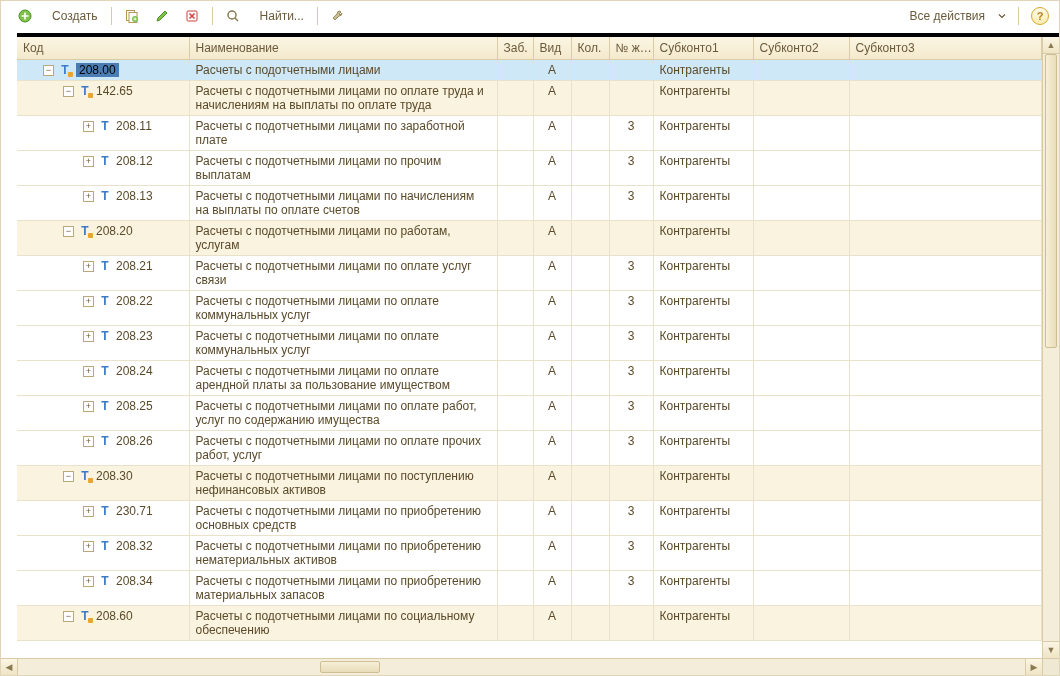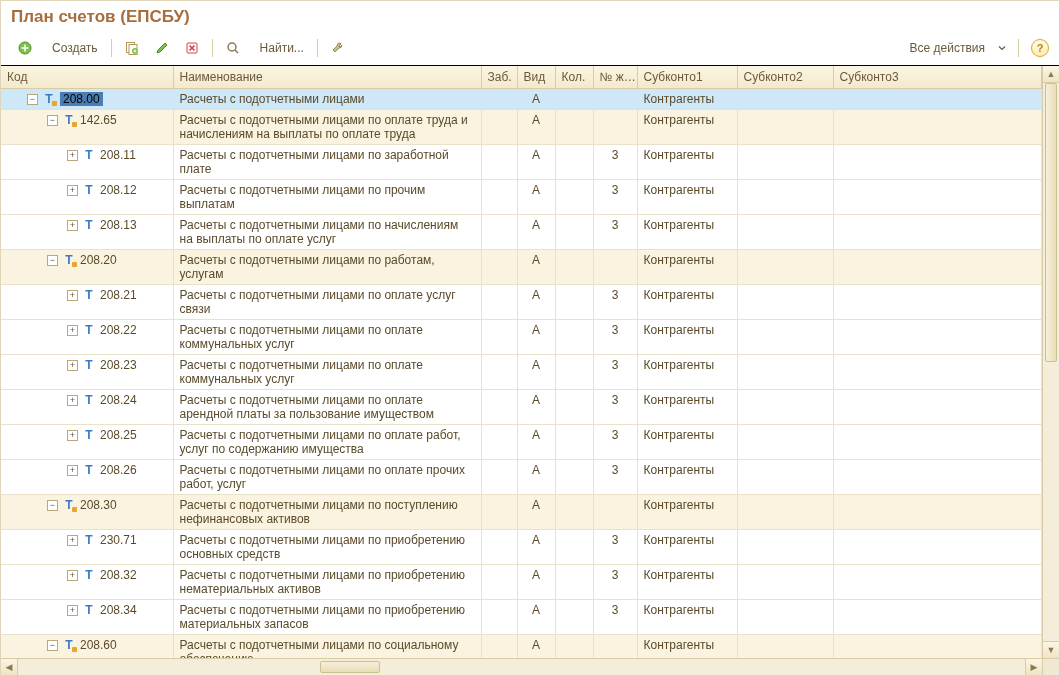--- a/index.html
+++ b/index.html
@@ -66,21 +66,22 @@
     justify-content: center;
     margin-left: 6px;
     cursor: pointer;
     background: linear-gradient(#fffbe8,#fdecb1);
     font-size: 11px;
   }
   .grid-wrap {
     flex: 1;
     display: flex;
     overflow: hidden;
-    border-top: 1px solid #000000;
+    border-top: 4px solid #000000;
+    margin-left: 16px;
   }
   .grid-scroll {
     flex: 1;
     overflow: hidden;
     position: relative;
   }
   table.grid {
     width: 100%;
     border-collapse: collapse;
     table-layout: fixed;
@@ -195,21 +196,20 @@
     background: linear-gradient(#f6efd8,#e9ddb8);
     border:1px solid #cdbf93;border-radius:2px;
   }
   .hsb-corner{width:17px;background:#efe8d2;border-left:1px solid #d9cba5;}
   svg { flex-shrink:0; }
 </style>
 </head>
 <body>
 
 <div class="window">
-  <div class="title-bar">План счетов (ЕПСБУ)</div>
 
   <div class="toolbar">
     <span class="tb-btn">
       <svg width="14" height="14" viewBox="0 0 14 14">
           <circle cx="7" cy="7" r="6" fill="#7fc24a" stroke="#4f8f22"></circle>
           <path d="M7 3.5v7M3.5 7h7" stroke="#fff" stroke-width="1.6"></path>
         </svg>
       <span>Создать</span>
     </span>
     <span class="tb-sep"></span>
@@ -354,21 +354,21 @@
               <td></td>
             </tr>
             <tr class="lvl2">
               <td>
                 <div class="tree-cell indent2">
                   <span class="toggle">+</span>
                   <span class="t-letter">T</span>
                   <span class="code-text">208.13</span>
                 </div>
               </td>
-              <td>Расчеты с подотчетными лицами по начислениям на выплаты по оплате услуг</td>
+              <td>Расчеты с подотчетными лицами по начислениям на выплаты по оплате счетов</td>
               <td></td>
               <td class="center">А</td>
               <td class="center"></td>
               <td class="center">3</td>
               <td>Контрагенты</td>
               <td></td>
               <td></td>
             </tr>
             <tr class="lvl1">
               <td>

